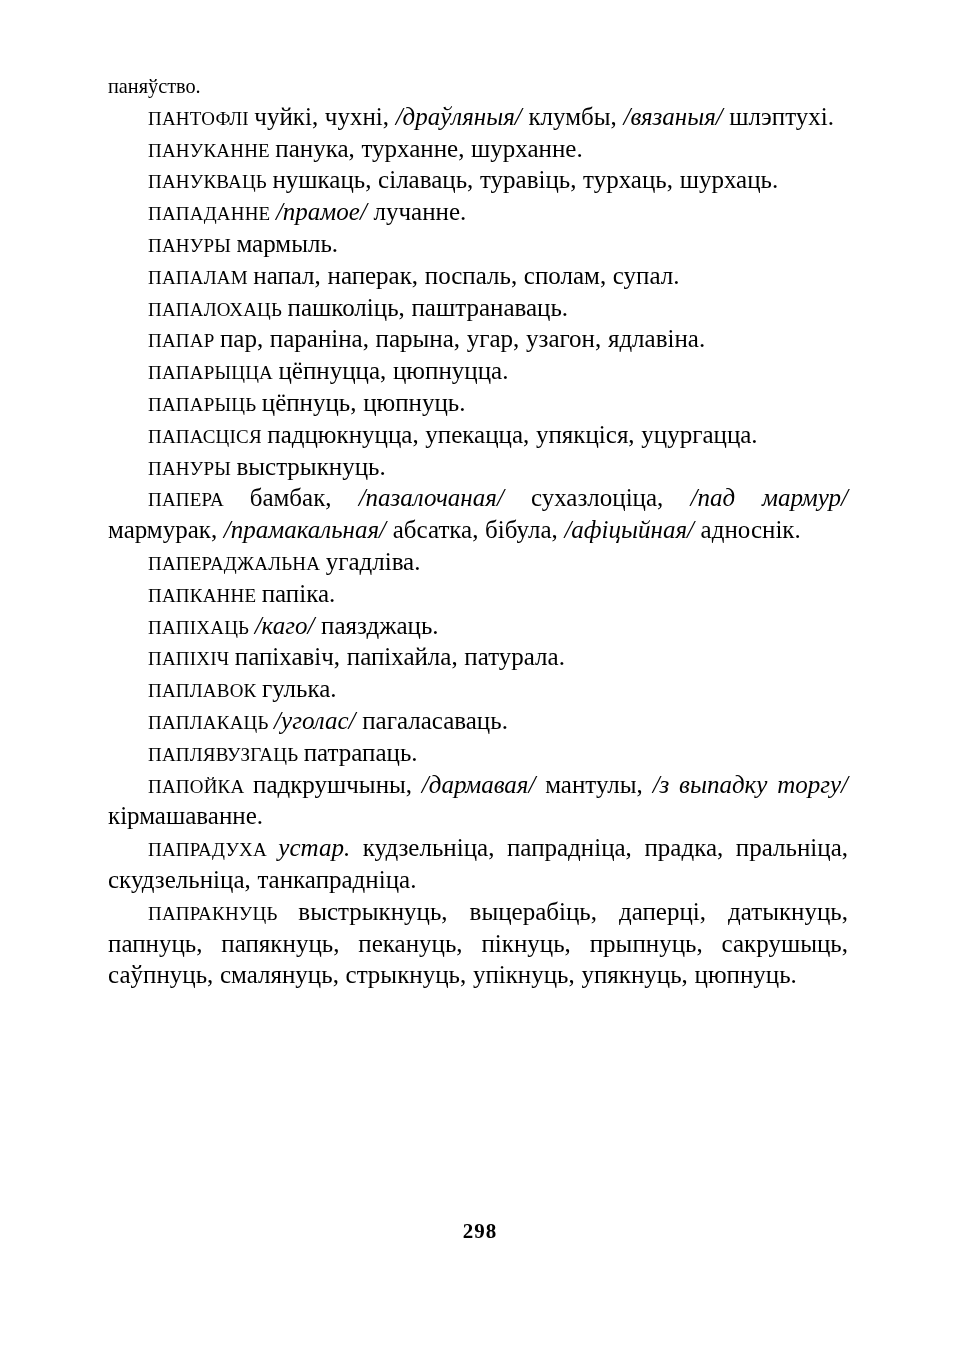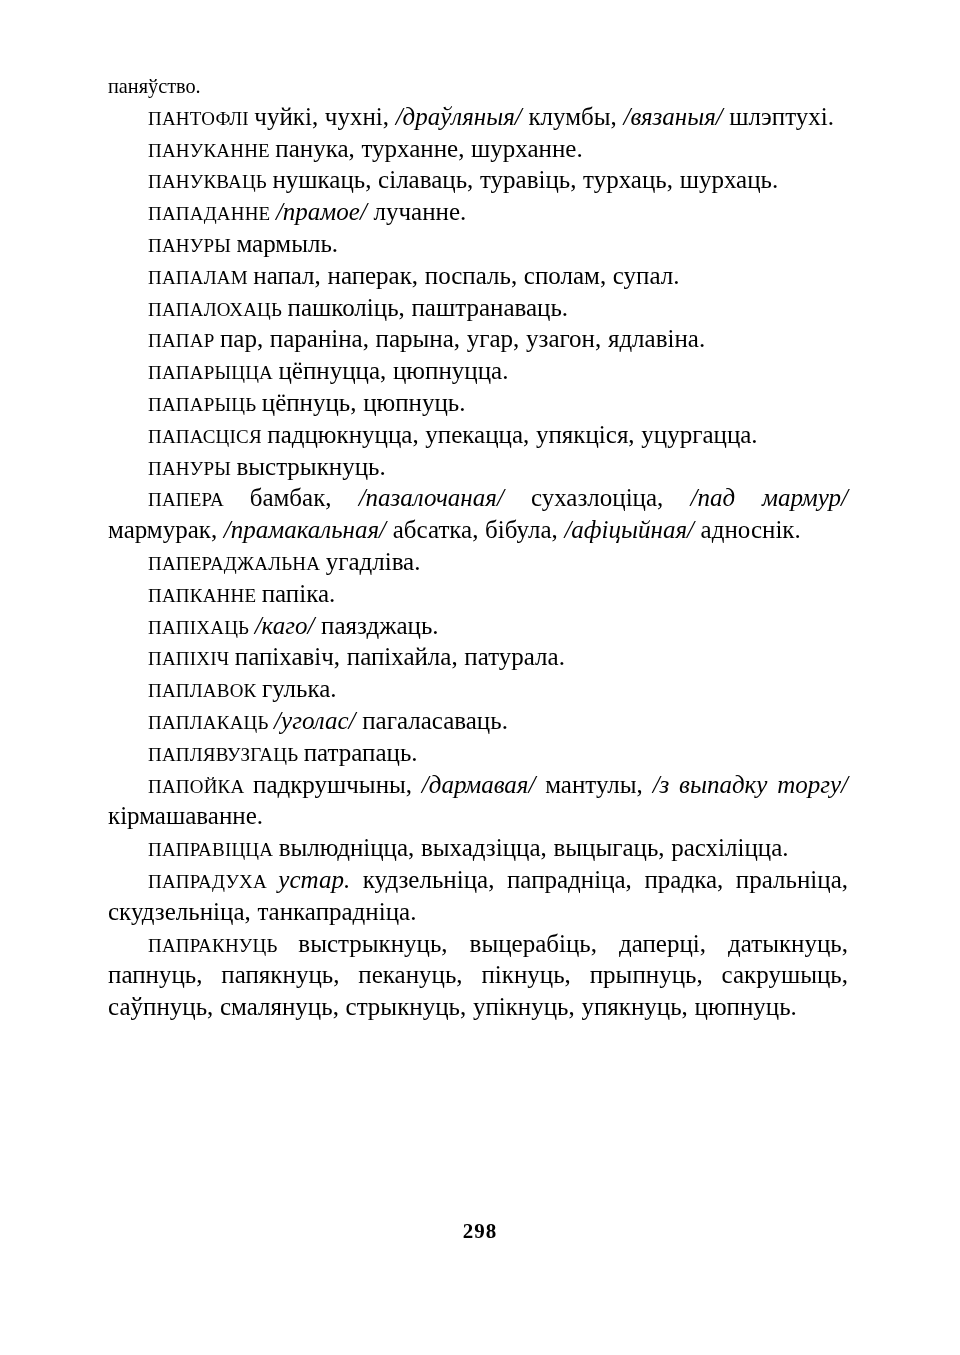--- a/index.html
+++ b/index.html
@@ -103,21 +103,20 @@
         <p class="entry"><span class="hw">ПАНУРЫ</span> <span class="sense"><span>выстрыкнуць.</span></span></p>
         <p class="entry"><span class="hw">ПАПЕРА</span> <span class="sense"><span>бамбак, </span><span class="it">/пазалочаная/</span><span> сухазлоціца, </span><span class="it">/пад мармур/</span><span> мармурак, </span><span class="it">/прамакальная/</span><span> абсатка, бібула, </span><span class="it">/афіцыйная/</span><span> адноснік.</span></span></p>
         <p class="entry"><span class="hw">ПАПЕРАДЖАЛЬНА</span> <span class="sense"><span>угадліва.</span></span></p>
         <p class="entry"><span class="hw">ПАПКАННЕ</span> <span class="sense"><span>папіка.</span></span></p>
         <p class="entry"><span class="hw">ПАПІХАЦЬ</span> <span class="sense"><span class="it">/каго/</span><span> паязджаць.</span></span></p>
         <p class="entry"><span class="hw">ПАПІХІЧ</span> <span class="sense"><span>папіхавіч, папіхайла, патурала.</span></span></p>
         <p class="entry"><span class="hw">ПАПЛАВОК</span> <span class="sense"><span>гулька.</span></span></p>
         <p class="entry"><span class="hw">ПАПЛАКАЦЬ</span> <span class="sense"><span class="it">/уголас/</span><span> пагаласаваць.</span></span></p>
         <p class="entry"><span class="hw">ПАПЛЯВУЗГАЦЬ</span> <span class="sense"><span>патрапаць.</span></span></p>
         <p class="entry"><span class="hw">ПАПОЙКА</span> <span class="sense"><span>падкрушчыны, </span><span class="it">/дармавая/</span><span> мантулы, </span><span class="it">/з выпадку торгу/</span><span> кірмашаванне.</span></span></p>
-        <p class="entry"><span class="hw">ПАПРАВІЦЦА</span> <span class="sense"><span>вылюдніцца, выхадзіцца, выцыгаць, расхіліцца.</span></span></p>
         <p class="entry"><span class="hw">ПАПРАДУХА</span> <span class="sense"><span class="it">устар.</span><span> кудзельніца, папрадніца, прадка, пральніца, скудзельніца, танкапрадніца.</span></span></p>
         <p class="entry"><span class="hw">ПАПРАКНУЦЬ</span> <span class="sense"><span>выстрыкнуць, выцерабіць, даперці, датыкнуць, папнуць, папякнуць, пекануць, пікнуць, прыпнуць, сакрушыць, саўпнуць, смалянуць, стрыкнуць, упікнуць, упякнуць, цюпнуць.</span></span></p>
       </div>
   </div>
 
   <div class="folio">298</div>
 
 </div>
 
 </body></html>

